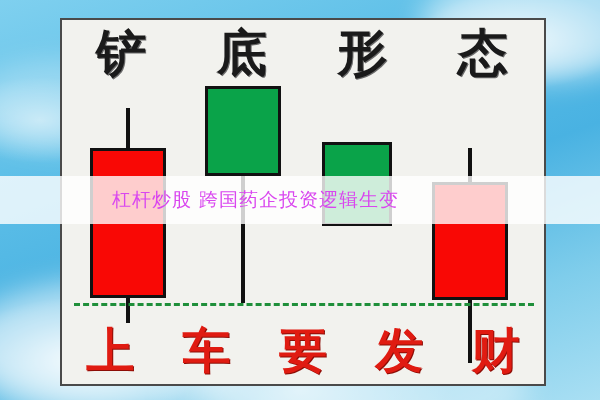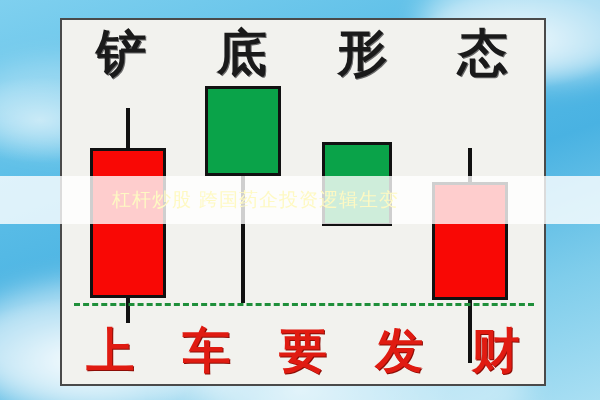--- a/index.html
+++ b/index.html
@@ -138,21 +138,21 @@
   }
   .wm-text {
     position: absolute;
     left: 112px;
     top: 176px;
     height: 48px;
     display: flex;
     align-items: center;
     font-family: "DejaVu Sans", sans-serif;
     font-size: 19px;
-    color: #fef9c3;
+    color: #d946ef;
     letter-spacing: 1px;
     z-index: 9;
     white-space: nowrap;
   }
 </style>
 </head>
 <body>
 
 <div id="stage">
 

